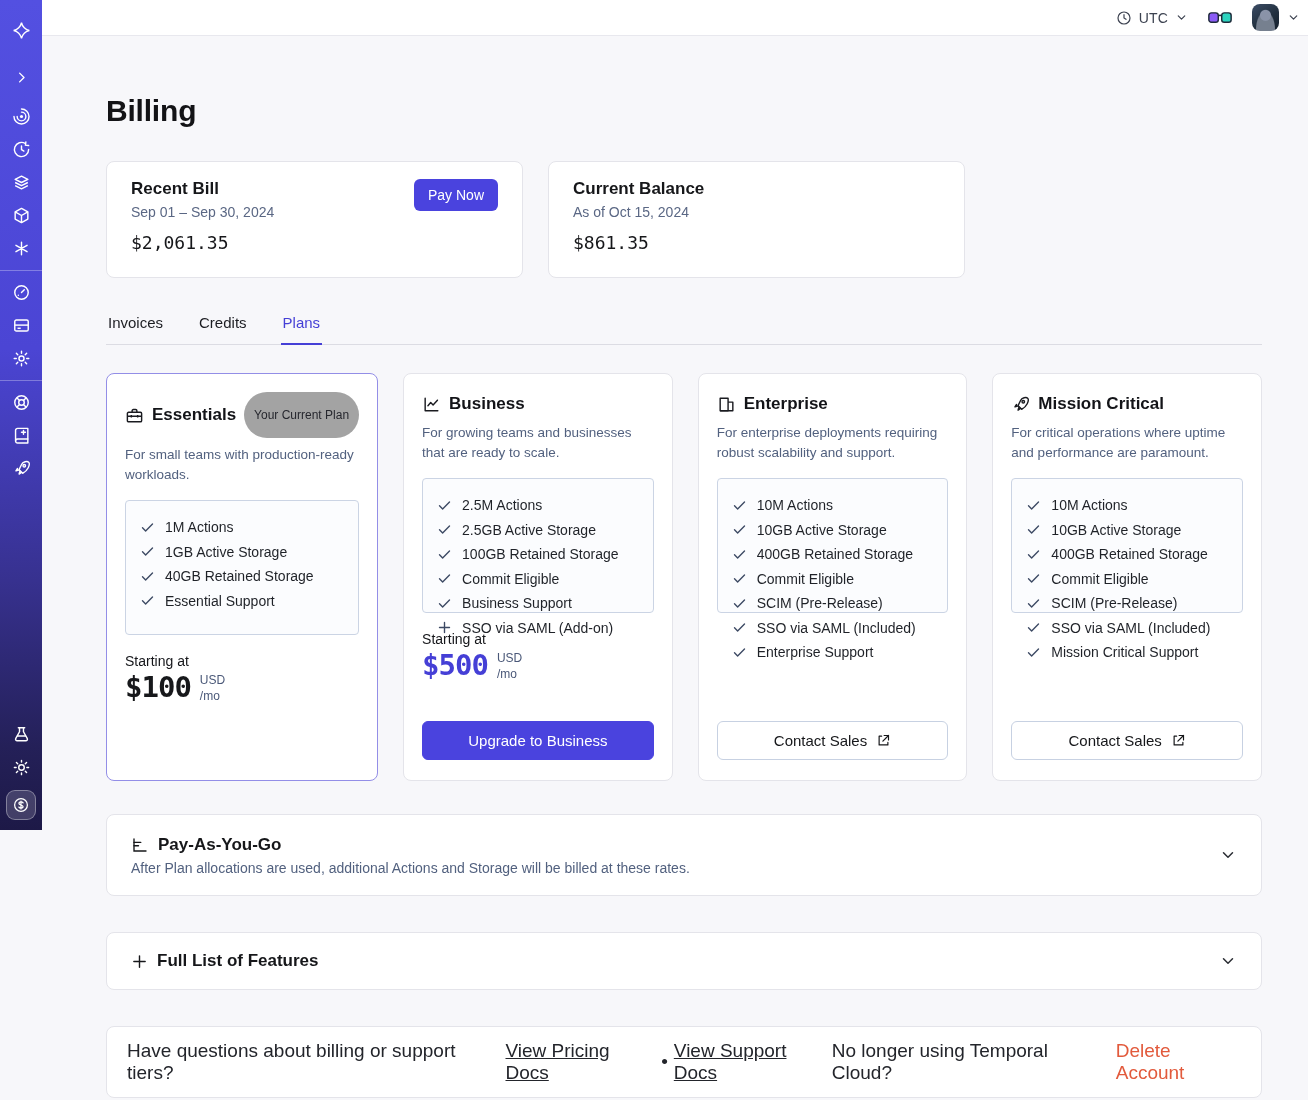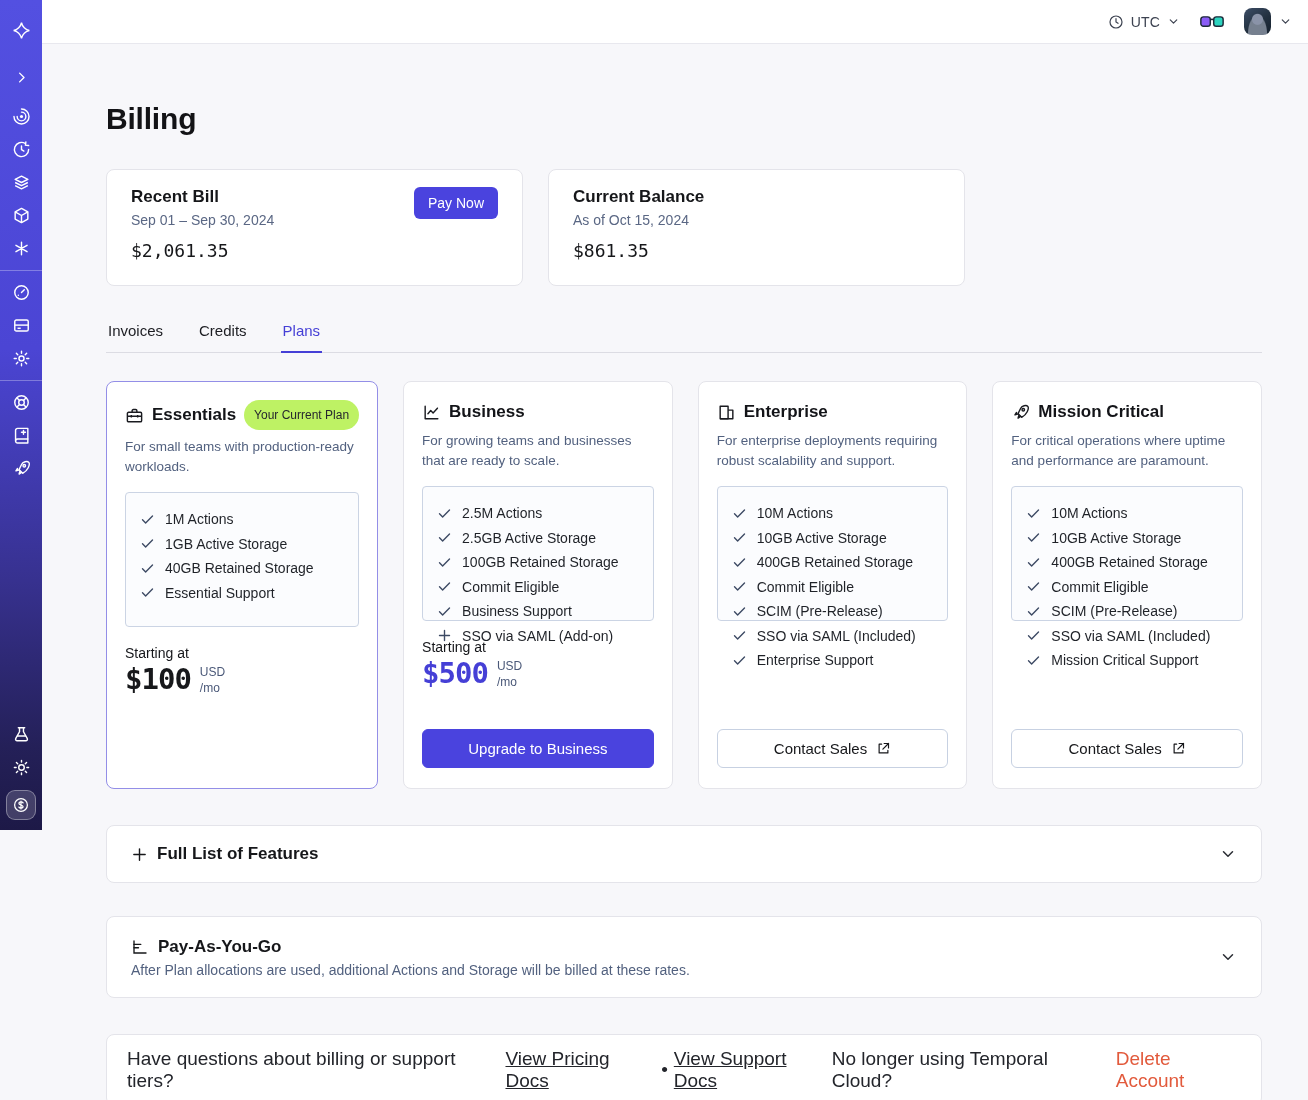--- a/index.html
+++ b/index.html
@@ -23,24 +23,24 @@
   }
   .side-icon svg { stroke:#fff; }
   .side-divider { width:42px; height:1px; background:rgba(255,255,255,.3); margin:5px 0; flex:0 0 auto; }
   .side-spacer { flex:1 1 auto; }
   .side-icon.active {
     width:30px; height:30px; background:rgba(255,255,255,.16);
     border:1px solid rgba(255,255,255,.35); border-radius:9px; margin-top:6px;
   }
   
   .topbar {
-    margin-left:42px; height:44px; background:#FFFFFF;
+    margin-left:42px; height:36px; background:#FFFFFF;
     border-bottom:1px solid #E8E8EE;
     display:flex; align-items:center; justify-content:flex-end;
-    padding-right:16px; gap:20px;
+    padding-right:8px; gap:20px;
   }
   .tz-group { display:flex; align-items:center; gap:7px; cursor:pointer; }
   .tz-label { font-size:14px; color:#3C4250; letter-spacing:.2px; }
   .avatar-group { display:flex; align-items:center; gap:8px; cursor:pointer; }
   .avatar {
     width:27px; height:27px; border-radius:8px;
     background:
       radial-gradient(circle at 50% 42%, #8a93a8 0 5px, transparent 6px),
       radial-gradient(ellipse at 50% 95%, #76808f 0 9px, transparent 10px),
       linear-gradient(145deg,#3c4d66 0%,#22303f 55%,#15202c 100%);
@@ -70,22 +70,22 @@
   .plans-row { margin-top:28px; display:grid; grid-template-columns:repeat(4,1fr); gap:25px; }
   .plan-card {
     background:#fff; border:1px solid #E4E4EA; border-radius:8px;
     padding:18px 18px 20px; display:flex; flex-direction:column; min-height:408px;
   }
   .plan-card.current { border-color:#938EE7; }
   .plan-head { display:flex; align-items:center; gap:8px; min-height:24px; }
   .plan-icon { display:flex; color:#1A1B20; flex:0 0 auto; }
   .plan-name { font-size:17px; font-weight:700; color:#131418; white-space:nowrap; }
   .badge {
-    background:#bef264; color:#26272E; font-size:12px; font-weight:500;
-    padding:8px 10px; border-radius:999px; white-space:nowrap;
+    background:#a3a3a3; color:#26272E; font-size:12px; font-weight:500;
+    padding:16px 10px; border-radius:999px; white-space:nowrap;
   }
   .plan-desc { font-size:13.5px; color:#52617F; line-height:1.48; margin-top:7px; min-height:40px; }
   .feature-box {
     margin-top:15px; border:1px solid #CBD4E4; border-radius:4px;
     background:#FBFCFE; padding:18px 14px 10px; height:135px;
   }
   .feature { display:flex; align-items:center; gap:10px; font-size:14px; color:#1F2228; margin-bottom:8.5px; }
   .feat-icon { display:flex; color:#3C4963; flex:0 0 auto; }
   .price-block { margin-top:18px; }
   .starting-at { font-size:14px; color:#15161A; }
@@ -592,57 +592,57 @@
         <span style="display:flex">
           <svg width="15" height="15" viewBox="0 0 24 24" fill="none" stroke="#16171A" stroke-width="1.9" stroke-linecap="round" stroke-linejoin="round">
               <path d="M9 5H5v14h14v-4"></path>
               <path d="M13 4h7v7"></path>
               <path d="M20 4l-9 9"></path>
             </svg>
         </span>
       </button>
     </section>
   </div>
+
+  <section class="panel payg">
+    <div>
+      <div class="panel-title-row">
+        <span style="display:flex">
+          <svg width="18" height="18" viewBox="0 0 24 24" fill="none" stroke="#16171A" stroke-width="1.8" stroke-linecap="round">
+              <path d="M4 4v16h16"></path>
+              <path d="M4 8.5h9M4 13h6"></path>
+            </svg>
+        </span>
+        <span class="panel-title">Pay-As-You-Go</span>
+      </div>
+      <div class="panel-desc">After Plan allocations are used, additional Actions and Storage will be billed at these rates.</div>
+    </div>
+    <span class="panel-chevron" style="display:flex">
+      <svg width="18" height="18" viewBox="0 0 24 24" fill="none" stroke="#2A2D33" stroke-width="2" stroke-linecap="round" stroke-linejoin="round">
+          <path d="M6 9l6 6 6-6"></path>
+        </svg>
+    </span>
+  </section>
 
   <section class="panel features">
     <div class="panel-title-row">
       <span style="display:flex">
         <svg width="17" height="17" viewBox="0 0 24 24" fill="none" stroke="#16171A" stroke-width="2" stroke-linecap="round">
             <path d="M12 4v16M4 12h16"></path>
           </svg>
       </span>
       <span class="panel-title">Full List of Features</span>
     </div>
     <span class="panel-chevron" style="display:flex">
       <svg width="18" height="18" viewBox="0 0 24 24" fill="none" stroke="#2A2D33" stroke-width="2" stroke-linecap="round" stroke-linejoin="round">
           <path d="M6 9l6 6 6-6"></path>
         </svg>
     </span>
   </section>
 
-  <section class="panel payg">
-    <div>
-      <div class="panel-title-row">
-        <span style="display:flex">
-          <svg width="18" height="18" viewBox="0 0 24 24" fill="none" stroke="#16171A" stroke-width="1.8" stroke-linecap="round">
-              <path d="M4 4v16h16"></path>
-              <path d="M4 8.5h9M4 13h6"></path>
-            </svg>
-        </span>
-        <span class="panel-title">Pay-As-You-Go</span>
-      </div>
-      <div class="panel-desc">After Plan allocations are used, additional Actions and Storage will be billed at these rates.</div>
-    </div>
-    <span class="panel-chevron" style="display:flex">
-      <svg width="18" height="18" viewBox="0 0 24 24" fill="none" stroke="#2A2D33" stroke-width="2" stroke-linecap="round" stroke-linejoin="round">
-          <path d="M6 9l6 6 6-6"></path>
-        </svg>
-    </span>
-  </section>
-
   <section class="footer-bar">
     <div class="footer-left">
       <span>Have questions about billing or support tiers?</span>
       <a class="footer-link">View Pricing Docs</a>
       <span class="footer-dot">•</span>
       <a class="footer-link">View Support Docs</a>
     </div>
     <div class="footer-right">
       <span>No longer using Temporal Cloud?</span>
       <a class="delete-link">Delete Account</a>

